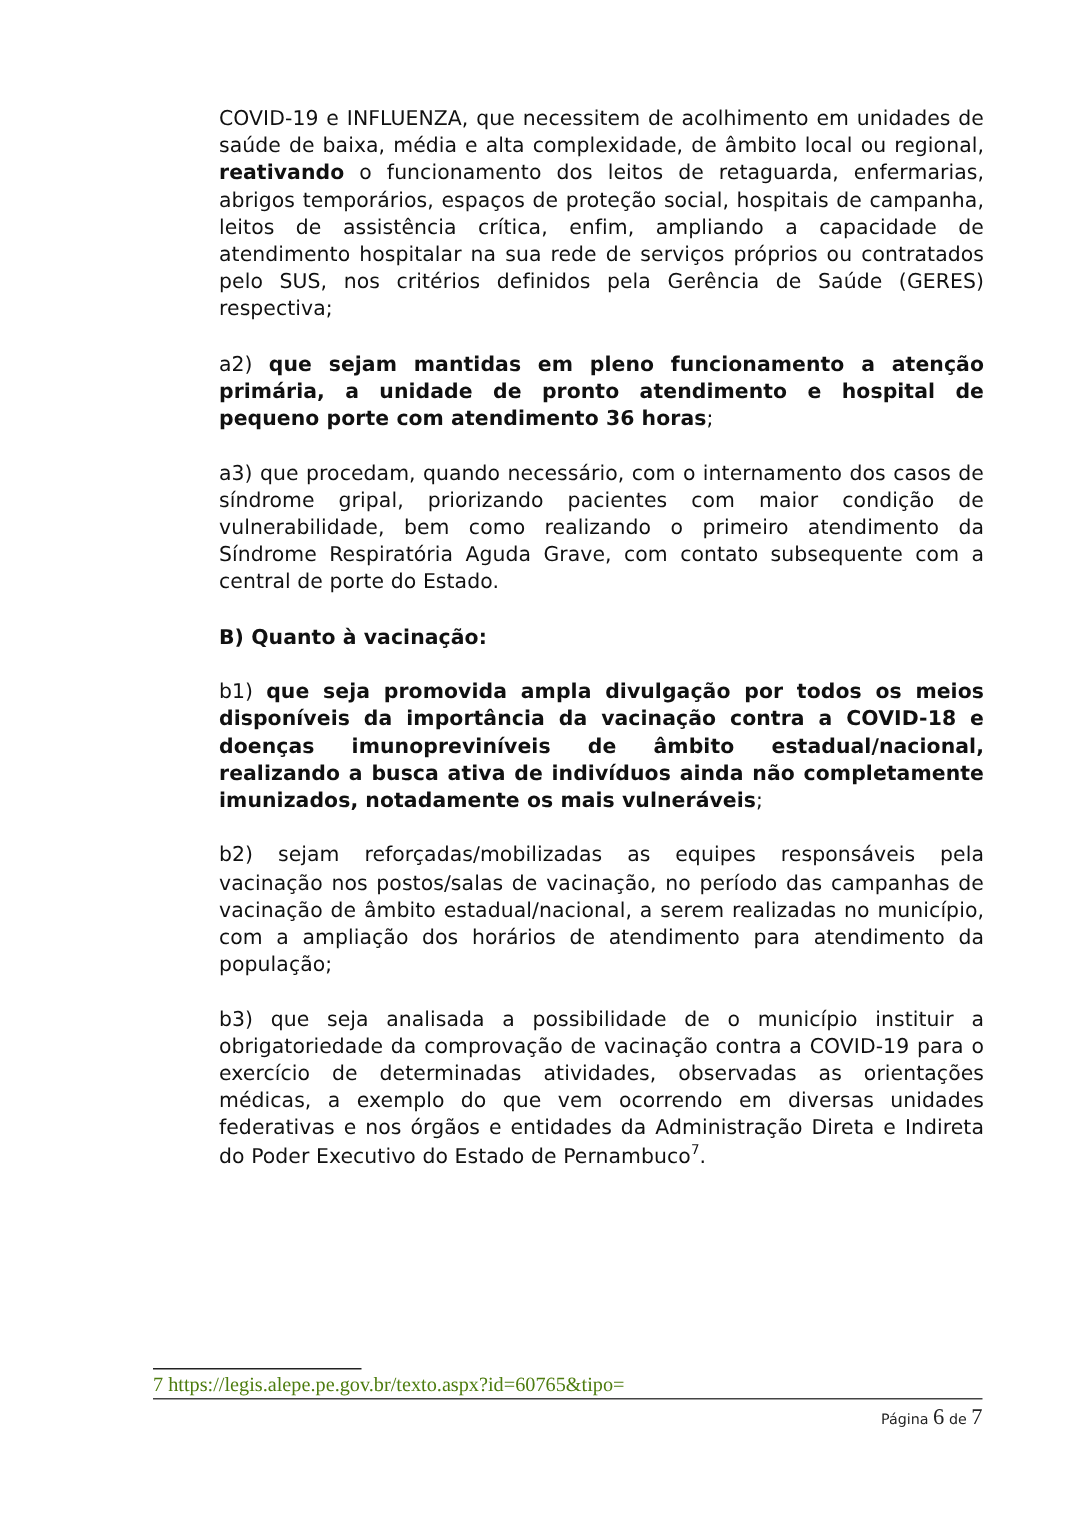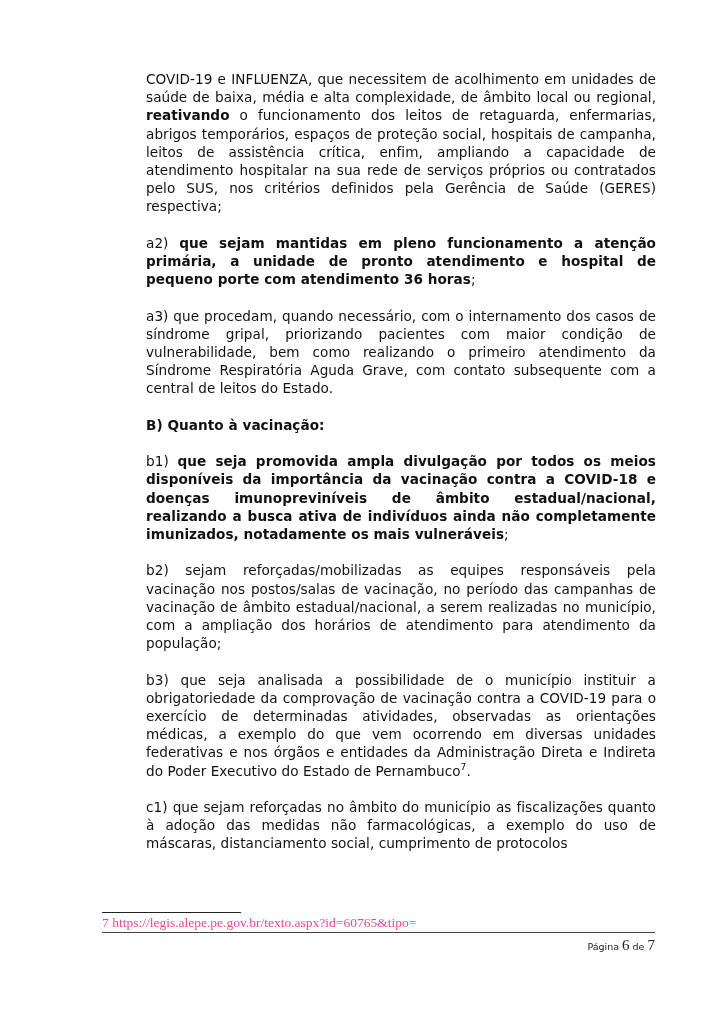--- a/index.html
+++ b/index.html
@@ -10,42 +10,41 @@
     font-family: "DejaVu Sans", sans-serif; font-size: 13.6px; line-height: 18.2px;
     text-align: justify; letter-spacing: 0.05px;
   }
   .para { margin: 0 0 18.2px 0; }
   .para b { font-weight: bold; }
   .heading { font-weight: normal; margin: 0 0 18.2px 0; }
   sup { font-size: 9px; line-height: 0; vertical-align: super; }
   .fn-sep { position: absolute; left: 102px; top: 912px; width: 139px; height: 1px; background: #222; }
   .footnote {
     position: absolute; left: 102px; top: 915px;
-    font-family: "Liberation Serif", serif; font-size: 13.5px; color: #ec4899;
+    font-family: "Liberation Serif", serif; font-size: 13.5px; color: #4d7c0f;
   }
   .fn-rule { position: absolute; left: 102px; top: 932px; width: 553px; height: 1px; background: #444; }
   .page-num {
     position: absolute; right: 65px; top: 937px;
     font-family: "DejaVu Sans", sans-serif; font-size: 9.5px; color: #222;
   }
   .page-num .big { font-family: "Liberation Serif", serif; font-size: 15px; }
 </style>
 </head>
 <body>
 
 <div class="page">
   <div class="body-text" id="body-text">
       <p class="para"><span>COVID-19 e INFLUENZA, que necessitem de acolhimento em unidades de saúde de baixa, média e alta complexidade, de âmbito local ou regional, </span><b>reativando</b><span> o funcionamento dos leitos de retaguarda, enfermarias, abrigos temporários, espaços de proteção social, hospitais de campanha, leitos de assistência crítica, enfim, ampliando a capacidade de atendimento hospitalar na sua rede de serviços próprios ou contratados pelo SUS, nos critérios definidos pela Gerência de Saúde (GERES) respectiva;</span></p>
       <p class="para"><span>a2) </span><b>que sejam mantidas em pleno funcionamento a atenção primária, a unidade de pronto atendimento e hospital de pequeno porte com atendimento 36 horas</b><span>;</span></p>
-      <p class="para"><span>a3) que procedam, quando necessário, com o internamento dos casos de síndrome gripal, priorizando pacientes com maior condição de vulnerabilidade, bem como realizando o primeiro atendimento da Síndrome Respiratória Aguda Grave, com contato subsequente com a central de leitos do Estado.</span></p>
+      <p class="para"><span>a3) que procedam, quando necessário, com o internamento dos casos de síndrome gripal, priorizando pacientes com maior condição de vulnerabilidade, bem como realizando o primeiro atendimento da Síndrome Respiratória Aguda Grave, com contato subsequente com a central de porte do Estado.</span></p>
       <p class="heading"><b>B) Quanto à vacinação:</b></p>
       <p class="para"><span>b1) </span><b>que seja promovida ampla divulgação por todos os meios disponíveis da importância da vacinação contra a COVID-18 e doenças imunopreviníveis de âmbito estadual/nacional, realizando a busca ativa de indivíduos ainda não completamente imunizados, notadamente os mais vulneráveis</b><span>;</span></p>
       <p class="para"><span>b2) sejam reforçadas/mobilizadas as equipes responsáveis pela vacinação nos postos/salas de vacinação, no período das campanhas de vacinação de âmbito estadual/nacional, a serem realizadas no município, com a ampliação dos horários de atendimento para atendimento da população;</span></p>
       <p class="para"><span>b3) que seja analisada a possibilidade de o município instituir a obrigatoriedade da comprovação de vacinação contra a COVID-19 para o exercício de determinadas atividades, observadas as orientações médicas, a exemplo do que vem ocorrendo em diversas unidades federativas e nos órgãos e entidades da Administração Direta e Indireta do Poder Executivo do Estado de Pernambuco</span><sup>7</sup><span>.</span></p>
-      <p class="para"><span>c1) que sejam reforçadas no âmbito do município as fiscalizações quanto à adoção das medidas não farmacológicas, a exemplo do uso de máscaras, distanciamento social, cumprimento de protocolos</span></p>
     </div>
 
   <div class="fn-sep"></div>
   <div class="footnote">7 https://legis.alepe.pe.gov.br/texto.aspx?id=60765&amp;tipo=</div>
   <div class="fn-rule"></div>
 
   <div class="page-num">
     <span>Página</span>
     <span class="big">6</span>
     <span>de</span>

